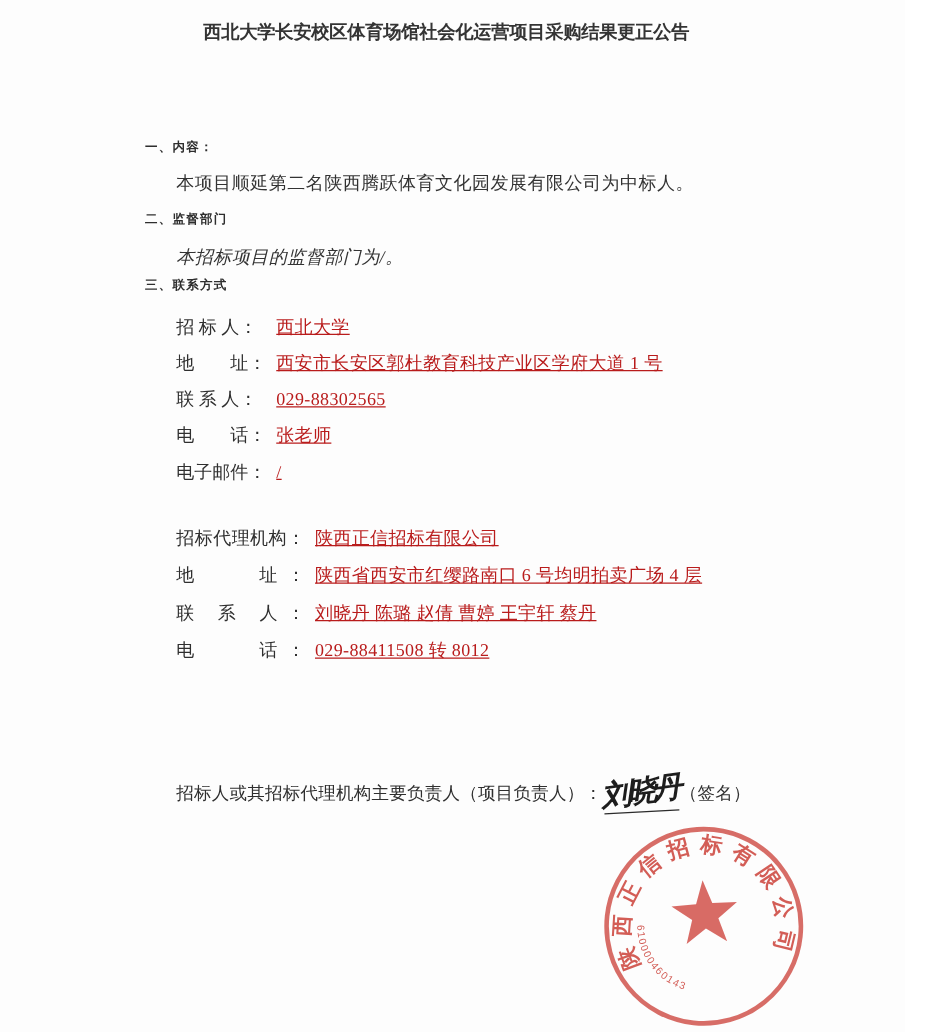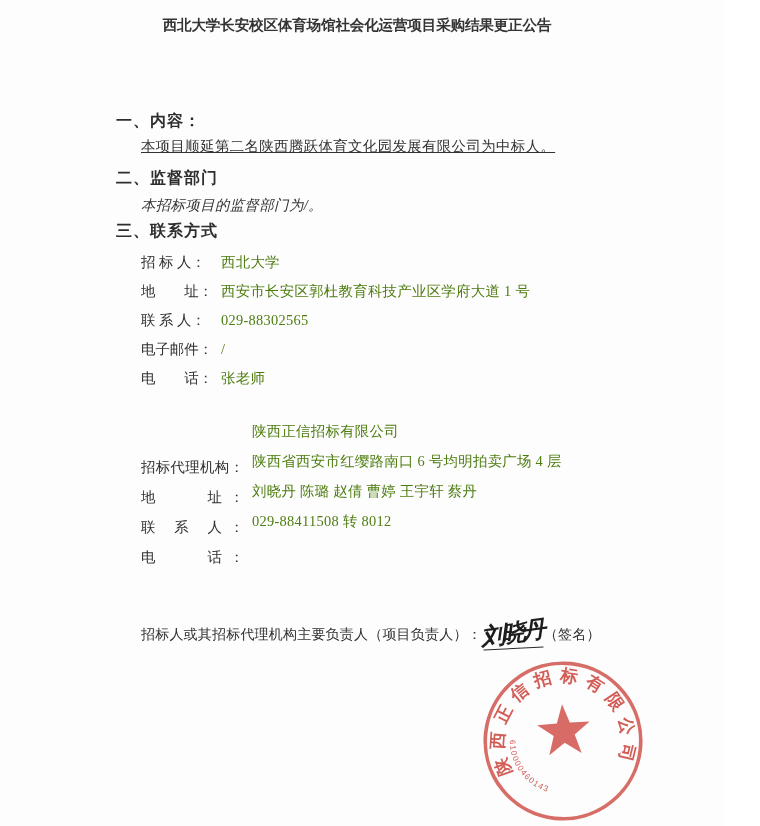--- a/index.html
+++ b/index.html
@@ -20,37 +20,37 @@
   }
   .doc-subtitle{
     position:absolute;top:46px;left:0;width:710px;
     text-align:center;
     font-family:"Liberation Sans", sans-serif;
     font-size:14px;color:#3a3a3a;letter-spacing:0.5px;
   }
   .sec-heading{
     position:absolute;left:116px;
     font-family:"Liberation Sans", sans-serif;
-    font-weight:bold;font-size:16px;color:#2e2e2e;letter-spacing:1px;
+    font-weight:bold;font-size:10px;color:#2e2e2e;letter-spacing:1px;
   }
   .sec-body{
     position:absolute;left:141px;
     font-size:14.4px;color:#333;letter-spacing:0.4px;
   }
   .contact-block{position:absolute;left:141px;}
   .contact-row{height:29px;line-height:29px;white-space:nowrap;}
   .contact-row .lbl{
     display:inline-block;vertical-align:top;
     font-size:14.4px;color:#2f2f2f;
   }
   .block-tenderer .lbl{width:74px;}
-  .block-agency .lbl{width:103px;text-align-last:justify;margin-top:36px;}
+  .block-agency .lbl{width:103px;text-align-last:justify;}
   .contact-row .val{
     display:inline-block;vertical-align:top;
-    font-size:14.4px;color:#4d7c0f;margin-left:6px;letter-spacing:0.3px;
+    font-size:14.4px;color:#b91c1c;margin-left:6px;letter-spacing:0.3px;text-decoration:underline;
   }
   .block-agency .contact-row{height:30px;line-height:30px;}
   .block-agency .val{margin-left:8px;}
   .sig-row{position:absolute;font-size:14px;color:#2f2f2f;white-space:nowrap;letter-spacing:0.2px;}
   .sig-line{
     display:inline-block;min-width:58px;margin:0 1px;
     border-bottom:1.6px solid #2b2b2b;
     transform:rotate(-3deg);
     vertical-align:-5px;text-align:center;
   }
@@ -81,42 +81,42 @@
   }
 </style>
 </head>
 <body>
 
 <div class="page">
 
   <div class="doc-title">西北大学长安校区体育场馆社会化运营项目采购结果更正公告</div>
 
   <div class="sec-heading" style="top:111px;">一、内容：</div>
-  <div class="sec-body" style="top:137px;text-decoration:underline;">本项目顺延第二名陕西腾跃体育文化园发展有限公司为中标人。</div>
+  <div class="sec-body" style="top:137px;">本项目顺延第二名陕西腾跃体育文化园发展有限公司为中标人。</div>
 
   <div class="sec-heading" style="top:168px;">二、监督部门</div>
   <div class="sec-body" style="top:196px;font-style:italic;">本招标项目的监督部门为/。</div>
 
   <div class="sec-heading" style="top:221px;">三、联系方式</div>
 
   <div class="contact-block block-tenderer" style="top:248px;">
     <div class="contact-row">
       <span class="lbl">招 标 人：</span><span class="val">西北大学</span>
     </div>
     <div class="contact-row">
       <span class="lbl">地　　址：</span><span class="val">西安市长安区郭杜教育科技产业区学府大道 1 号</span>
     </div>
     <div class="contact-row">
       <span class="lbl">联 系 人：</span><span class="val">029-88302565</span>
     </div>
     <div class="contact-row">
-      <span class="lbl">电子邮件：</span><span class="val">/</span>
+      <span class="lbl">电　　话：</span><span class="val">张老师</span>
     </div>
     <div class="contact-row">
-      <span class="lbl">电　　话：</span><span class="val">张老师</span>
+      <span class="lbl">电子邮件：</span><span class="val">/</span>
     </div>
   </div>
 
   <div class="contact-block block-agency" style="top:416px;">
     <div class="contact-row">
       <span class="lbl">招标代理机构：</span><span class="val">陕西正信招标有限公司</span>
     </div>
     <div class="contact-row">
       <span class="lbl">地　　址：</span><span class="val">陕西省西安市红缨路南口 6 号均明拍卖广场 4 层</span>
     </div>

